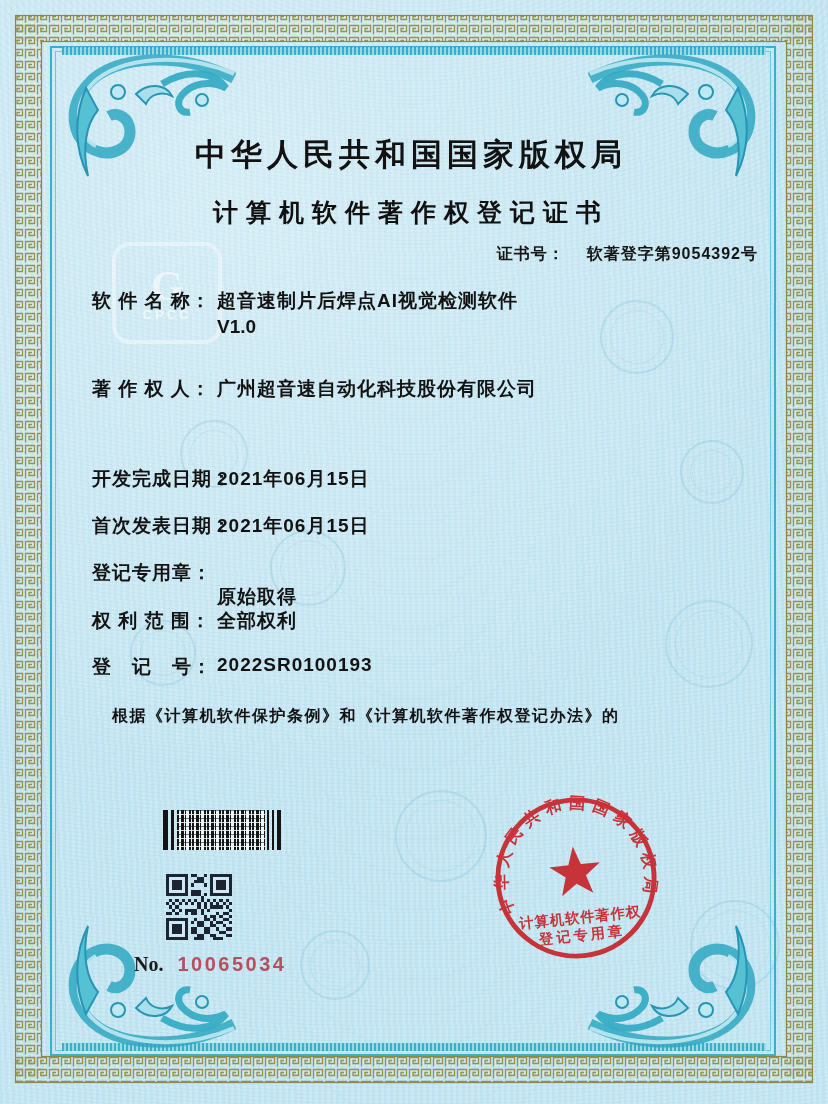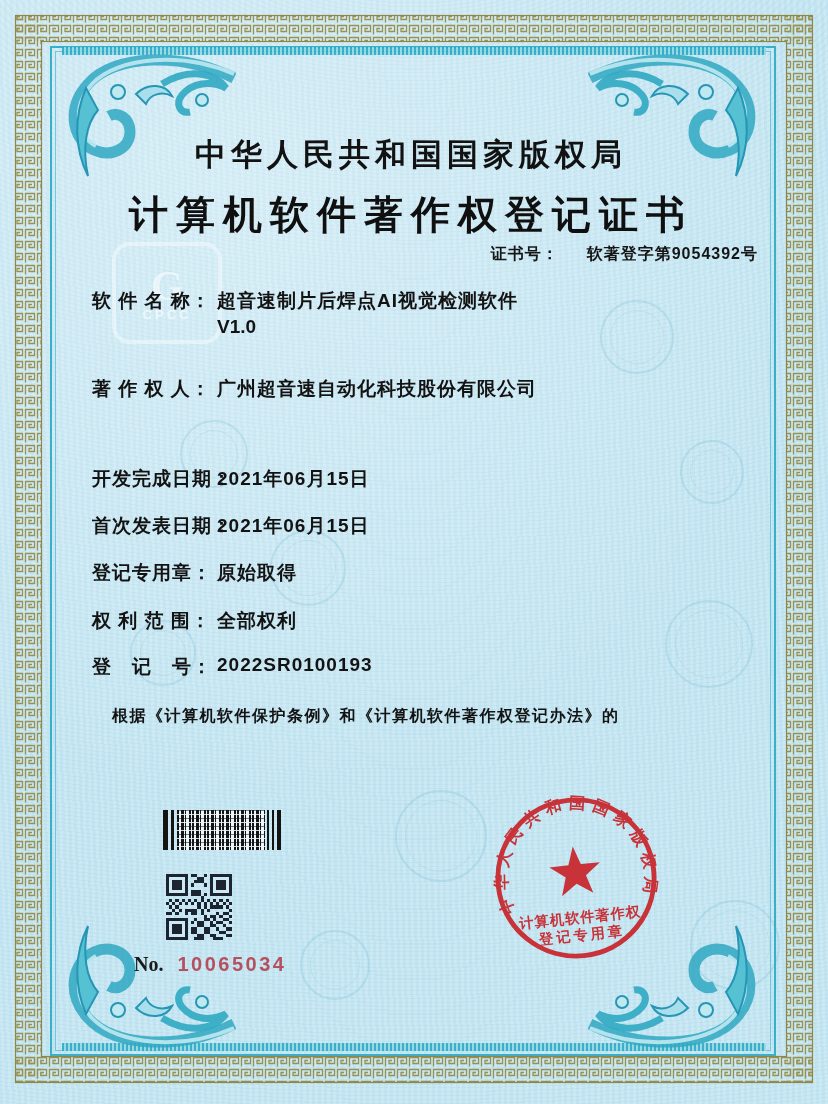--- a/index.html
+++ b/index.html
@@ -29,24 +29,24 @@
     background:repeating-linear-gradient(90deg,#2aa9c4 0 2px,#93d8e5 2px 4px);opacity:.9;}
   .teal-band.top{top:47px;} .teal-band.bottom{top:1043px;}
   .corner{position:absolute;width:184px;height:132px;}
   .corner.tl{left:52px;top:48px;}
   .corner.tr{right:56px;top:48px;transform:scaleX(-1);}
   .corner.bl{left:52px;top:922px;transform:scaleY(-1);}
   .corner.br{right:56px;top:922px;transform:scale(-1,-1);}
   
   .authority{position:absolute;left:50px;top:134px;width:722px;text-align:center;
     font-family:"Liberation Serif",serif;font-weight:700;font-size:31px;letter-spacing:5px;color:#121212;}
-  .cert-title{position:absolute;left:50px;top:188px;width:722px;text-align:center;
-    font-family:"Liberation Serif",serif;font-weight:700;font-size:39px;letter-spacing:8px;color:#101010;}
+  .cert-title{position:absolute;left:50px;top:196px;width:722px;text-align:center;
+    font-family:"Liberation Serif",serif;font-weight:700;font-size:25px;letter-spacing:8px;color:#101010;}
   .cert-no{position:absolute;top:244px;right:70px;font-size:16px;font-weight:700;color:#151515;letter-spacing:1px;}
-  .cert-no .lbl{margin-right:28px;}
+  .cert-no .lbl{margin-right:22px;}
   
   .field{position:absolute;left:0;top:0;width:828px;height:0;}
   .field .lbl{position:absolute;left:92px;font-size:19px;font-weight:700;color:#131313;letter-spacing:1px;white-space:pre;}
   .field .val{position:absolute;left:217px;font-size:19px;font-weight:700;color:#131313;letter-spacing:1px;white-space:pre;}
   .val2{position:absolute;left:217px;top:316px;font-size:19px;font-weight:700;color:#131313;}
   .statement{position:absolute;left:92px;width:656px;font-size:16px;font-weight:600;color:#131313;letter-spacing:1.5px;line-height:1.25;}
   .statement.l1{top:706px;padding-left:20px;}
   .statement.l2{top:756px;}
   
   .barcode{position:absolute;left:163px;top:810px;width:118px;height:40px;
@@ -154,21 +154,21 @@
   <div class="field">
     <span class="lbl" style="top:466px">开发完成日期：</span>
     <span class="val" style="top:466px">2021年06月15日</span>
   </div>
   <div class="field">
     <span class="lbl" style="top:513px">首次发表日期：</span>
     <span class="val" style="top:513px">2021年06月15日</span>
   </div>
   <div class="field">
     <span class="lbl" style="top:560px">登记专用章：</span>
-    <span class="val" style="top:560px">原始取得</span>
+    <span class="val" style="top:584px">原始取得</span>
   </div>
   <div class="field">
     <span class="lbl" style="top:608px">权 利 范 围：</span>
     <span class="val" style="top:608px">全部权利</span>
   </div>
   <div class="field">
     <span class="lbl" style="top:654px">登　记　号：</span>
     <span class="val" style="top:654px">2022SR0100193</span>
   </div>
 

